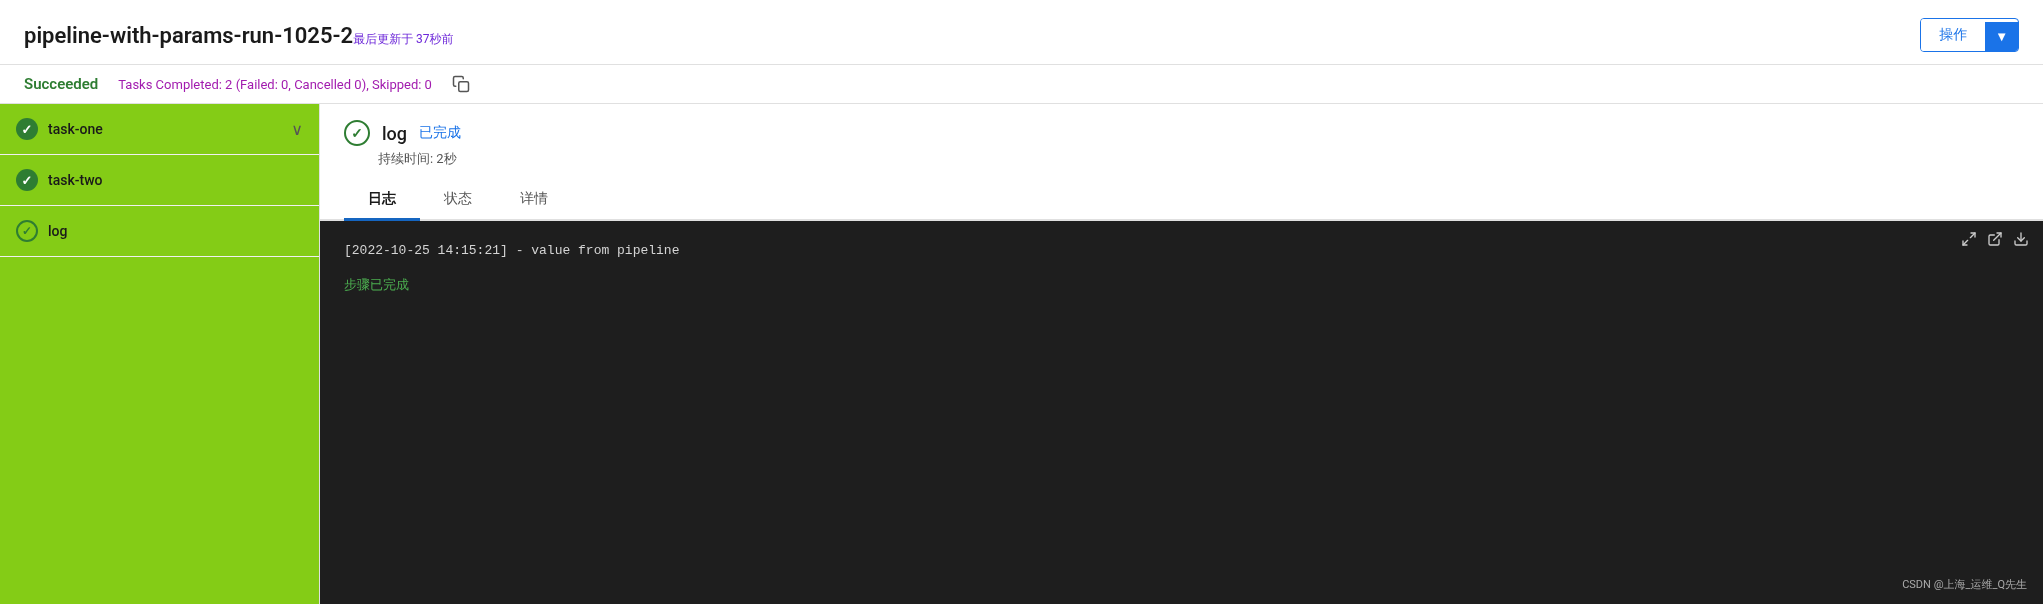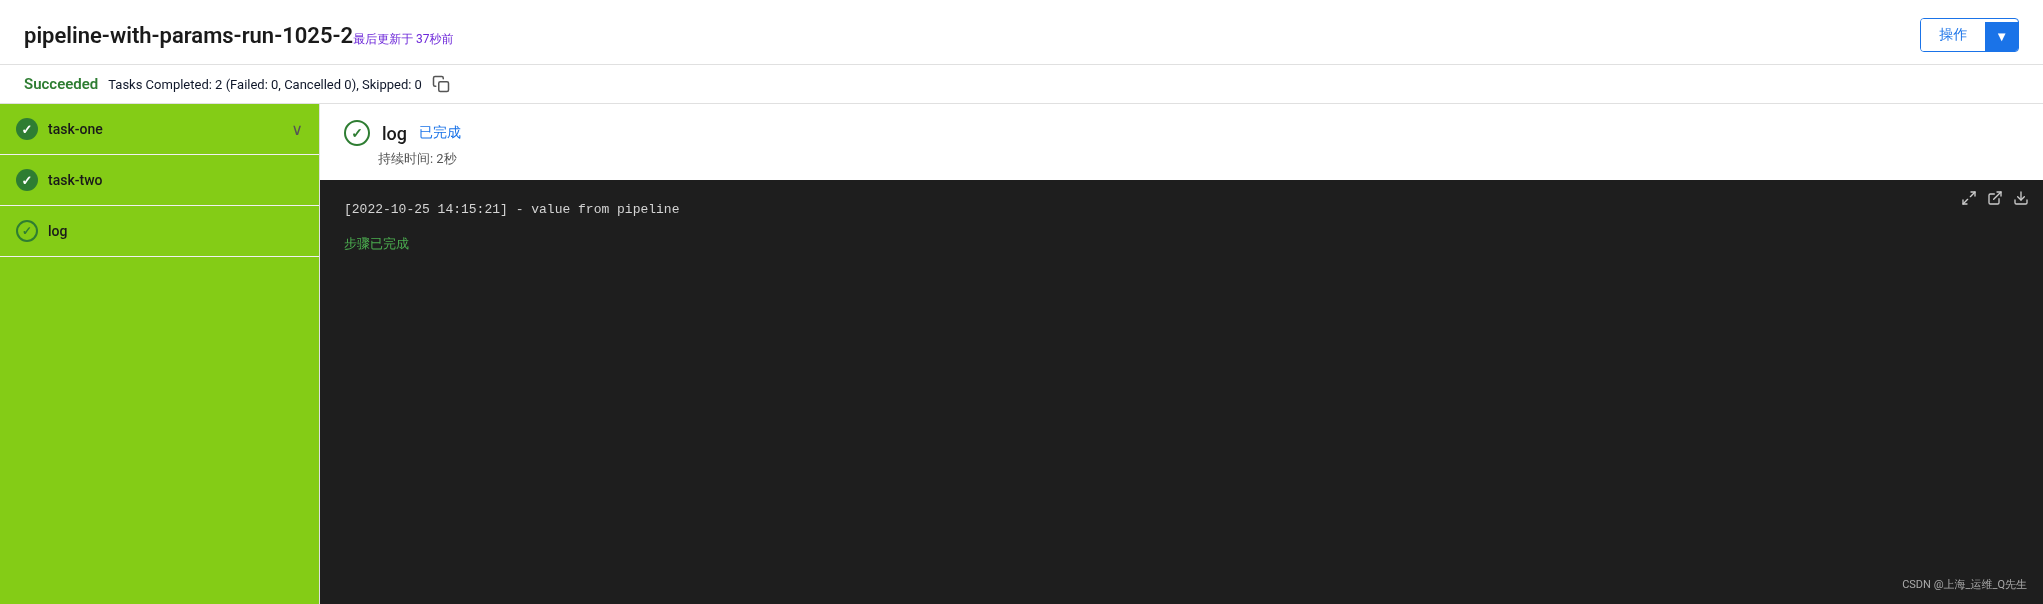--- a/index.html
+++ b/index.html
@@ -59,29 +59,29 @@
       display: flex;
       align-items: center;
     }
 
     
     .status-bar {
       display: flex;
       align-items: center;
       padding: 10px 24px;
       border-bottom: 1px solid #e0e0e0;
-      gap: 10px;
+      gap: 20px;
     }
     .status-succeeded {
       color: #2e7d32;
       font-weight: 600;
       font-size: 15px;
     }
     .status-detail {
-      color: #0f172a;
+      color: #a21caf;
       font-size: 13px;
     }
     .copy-icon {
       width: 18px;
       height: 18px;
       cursor: pointer;
       color: #555;
     }
 
     
@@ -316,20 +316,31 @@
   <div class="detail-panel">
     <div class="detail-header">
       <div class="detail-title-row">
         <div class="detail-check"></div>
         <span class="detail-title">log</span>
         <span class="detail-status-badge">已完成</span>
       </div>
       <div class="detail-duration">持续时间: 2秒</div>
     </div>
 
+    <div class="tabs">
+      <div class="tab active">
+        <span>日志</span>
+      </div>
+      <div class="tab">
+        <span>状态</span>
+      </div>
+      <div class="tab">
+        <span>详情</span>
+      </div>
+    </div>
 
     <div class="log-container">
       <div class="log-toolbar">
         <span class="log-toolbar-icon">
           <svg width="16" height="16" viewBox="0 0 24 24" fill="none" stroke="#ccc" stroke-width="2" stroke-linecap="round" stroke-linejoin="round">
             <polyline points="15 3 21 3 21 9"></polyline>
             <polyline points="9 21 3 21 3 15"></polyline>
             <line x1="21" y1="3" x2="14" y2="10"></line>
             <line x1="3" y1="21" x2="10" y2="14"></line>
           </svg>

